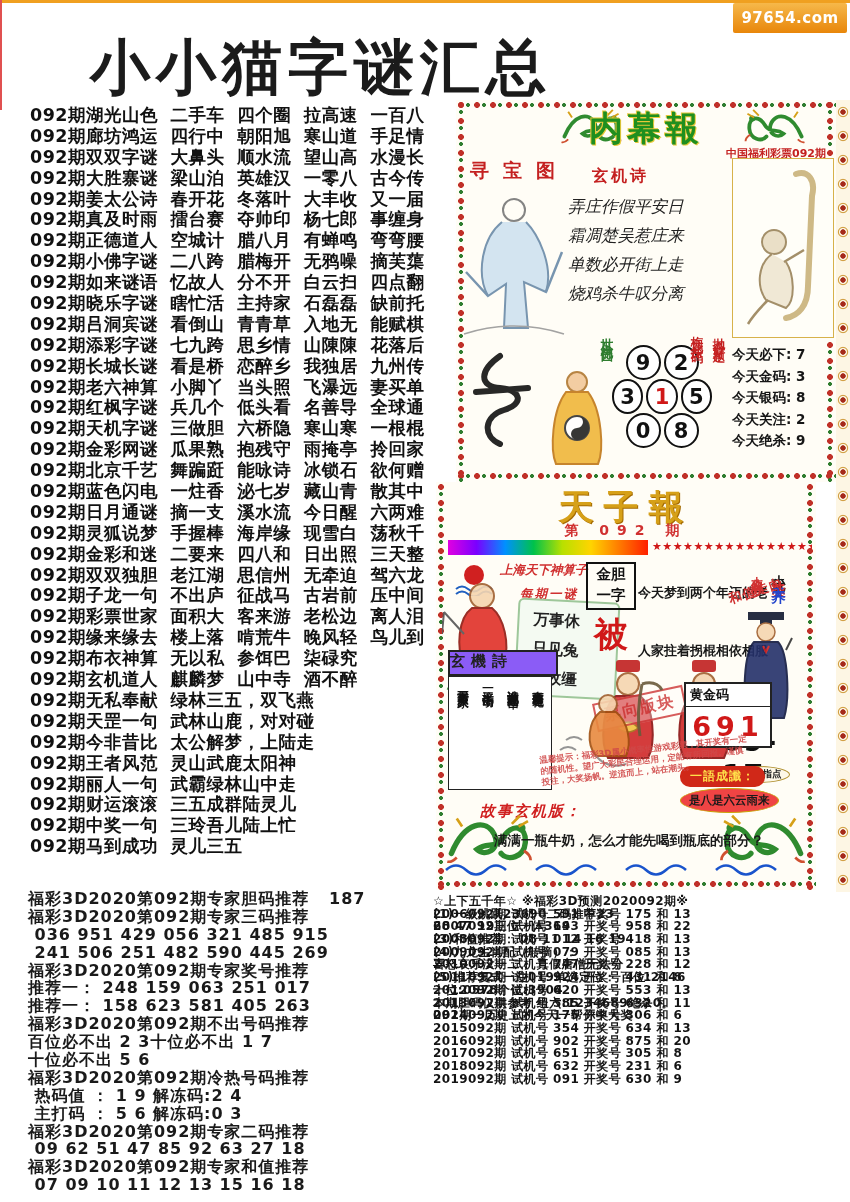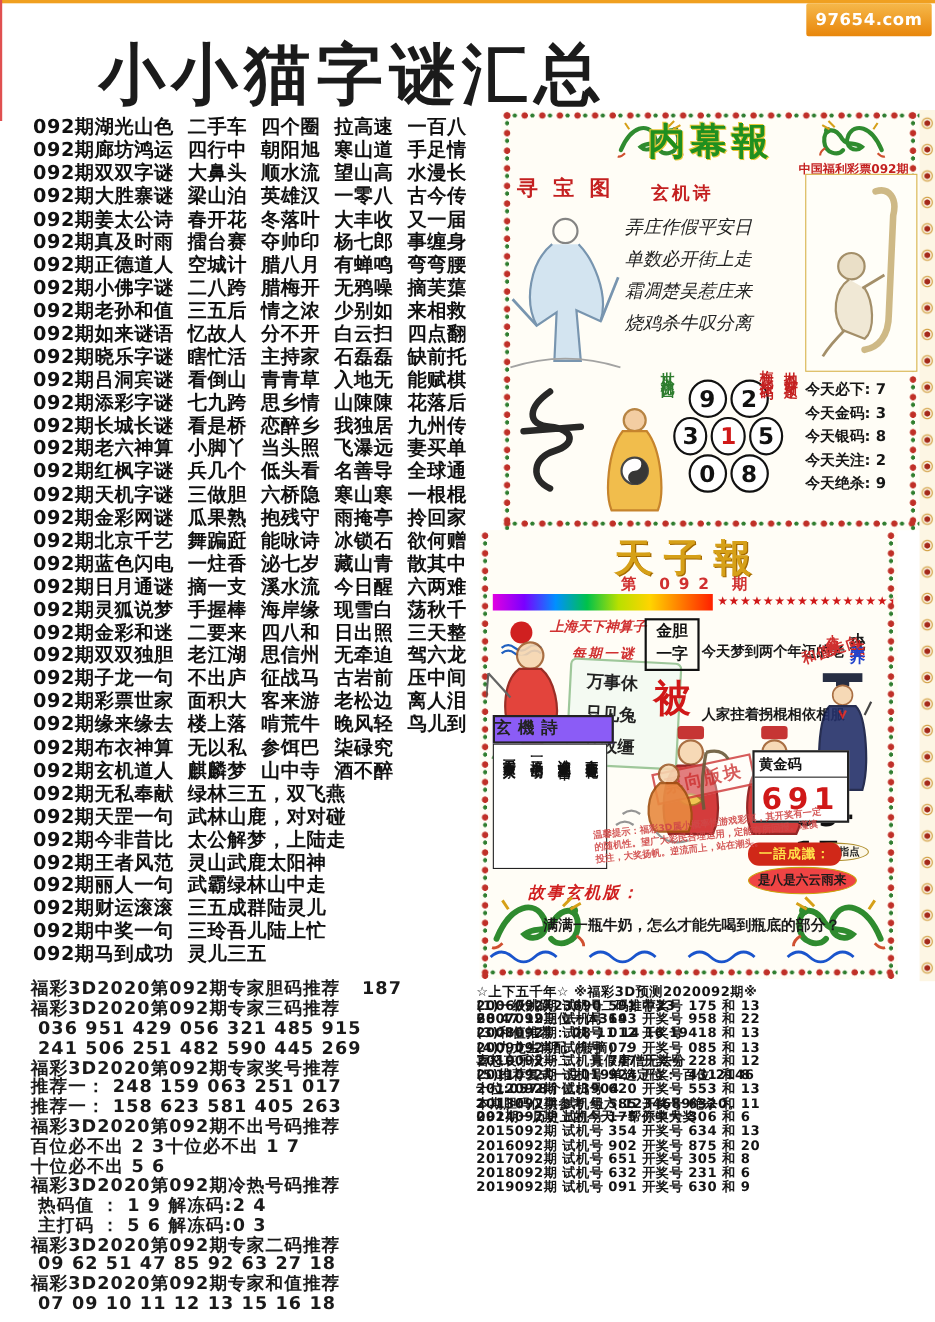--- a/index.html
+++ b/index.html
@@ -190,21 +190,20 @@
 
 <div class="abs riddles">
     <div class="riddle-row">092期湖光山色 二手车 四个圈 拉高速 一百八</div>
     <div class="riddle-row">092期廊坊鸿运 四行中 朝阳旭 寒山道 手足情</div>
     <div class="riddle-row">092期双双字谜 大鼻头 顺水流 望山高 水漫长</div>
     <div class="riddle-row">092期大胜寨谜 梁山泊 英雄汉 一零八 古今传</div>
     <div class="riddle-row">092期姜太公诗 春开花 冬落叶 大丰收 又一届</div>
     <div class="riddle-row">092期真及时雨 擂台赛 夺帅印 杨七郎 事缠身</div>
     <div class="riddle-row">092期正德道人 空城计 腊八月 有蝉鸣 弯弯腰</div>
     <div class="riddle-row">092期小佛字谜 二八跨 腊梅开 无鸦噪 摘芙蕖</div>
-    <div class="riddle-row">092期老孙和值 三五后 情之浓 少别如 来相救</div>
     <div class="riddle-row">092期如来谜语 忆故人 分不开 白云扫 四点翻</div>
     <div class="riddle-row">092期晓乐字谜 瞎忙活 主持家 石磊磊 缺前托</div>
     <div class="riddle-row">092期吕洞宾谜 看倒山 青青草 入地无 能赋棋</div>
     <div class="riddle-row">092期添彩字谜 七九跨 思乡情 山陳陳 花落后</div>
     <div class="riddle-row">092期长城长谜 看是桥 恋醉乡 我独居 九州传</div>
     <div class="riddle-row">092期老六神算 小脚丫 当头照 飞瀑远 妻买单</div>
     <div class="riddle-row">092期红枫字谜 兵几个 低头看 名善导 全球通</div>
     <div class="riddle-row">092期天机字谜 三做胆 六桥隐 寒山寒 一根棍</div>
     <div class="riddle-row">092期金彩网谜 瓜果熟 抱残守 雨掩亭 拎回家</div>
     <div class="riddle-row">092期北京千艺 舞蹁跹 能咏诗 冰锁石 欲何赠</div>
@@ -260,22 +259,22 @@
   <svg class="abs dragon" style="left:288px;top:8px;transform:scaleX(-1)" viewBox="0 0 64 40">
       <use href="#dragon"></use>
     </svg>
   <div class="abs neibu-title">内幕報</div>
   <div class="abs red-note">中国福利彩票092期</div>
 
   <div class="abs treasure">寻宝图</div>
   <div class="abs xj-title">玄机诗</div>
   <div class="abs xj-lines">
       <div>弄庄作假平安日</div>
+      <div>霜凋楚吴惹庄来</div>
       <div>单数必开街上走</div>
-      <div>霜凋楚吴惹庄来</div>
       <div>烧鸡杀牛叹分离</div>
     </div>
 
   <svg class="abs sketch" style="left:6px;top:88px" width="104" height="150" viewBox="0 0 104 150">
     <circle cx="52" cy="22" r="11" fill="none" stroke="#777" stroke-width="2"></circle>
     <path d="M40,34 C20,50 14,86 26,108 L44,96 L42,140 L66,140 L62,94 L84,104 C92,78 76,46 64,34" fill="#cfe2f0" stroke="#6a8aa8" stroke-width="2"></path>
     <path d="M26,108 L4,84 M84,104 L100,64" stroke="#6a8aa8" stroke-width="2.5" fill="none"></path>
     <path d="M2,146 Q52,130 102,146" stroke="#9a9a9a" stroke-width="1.5" fill="none"></path>
   </svg>
 

